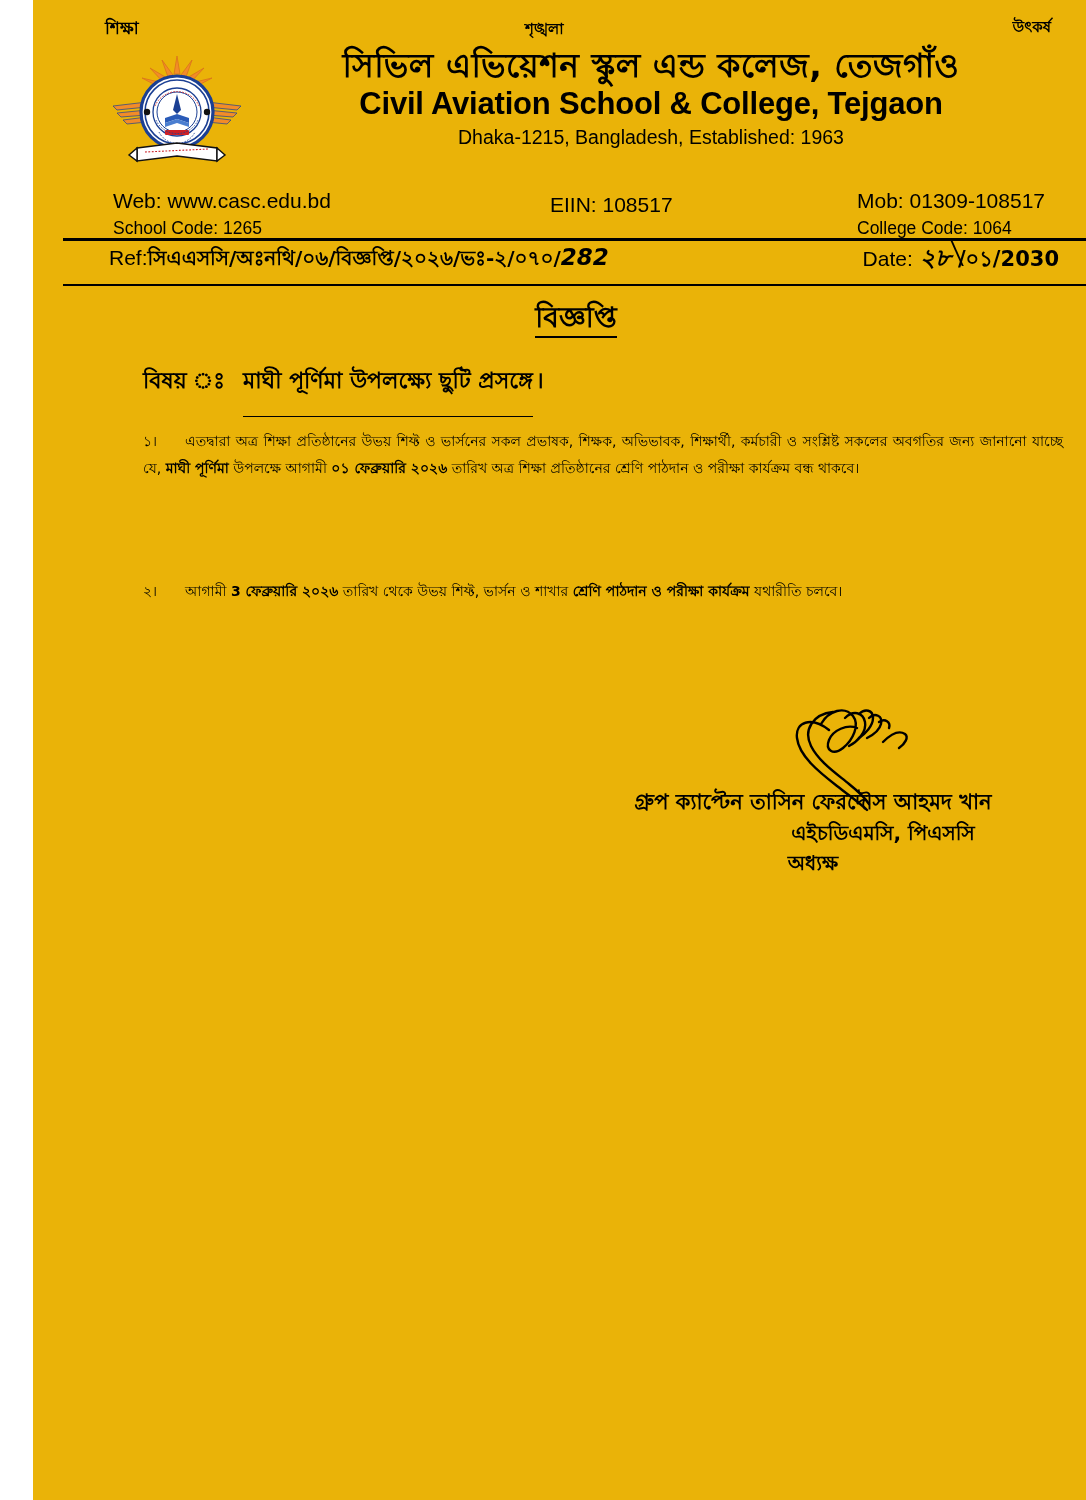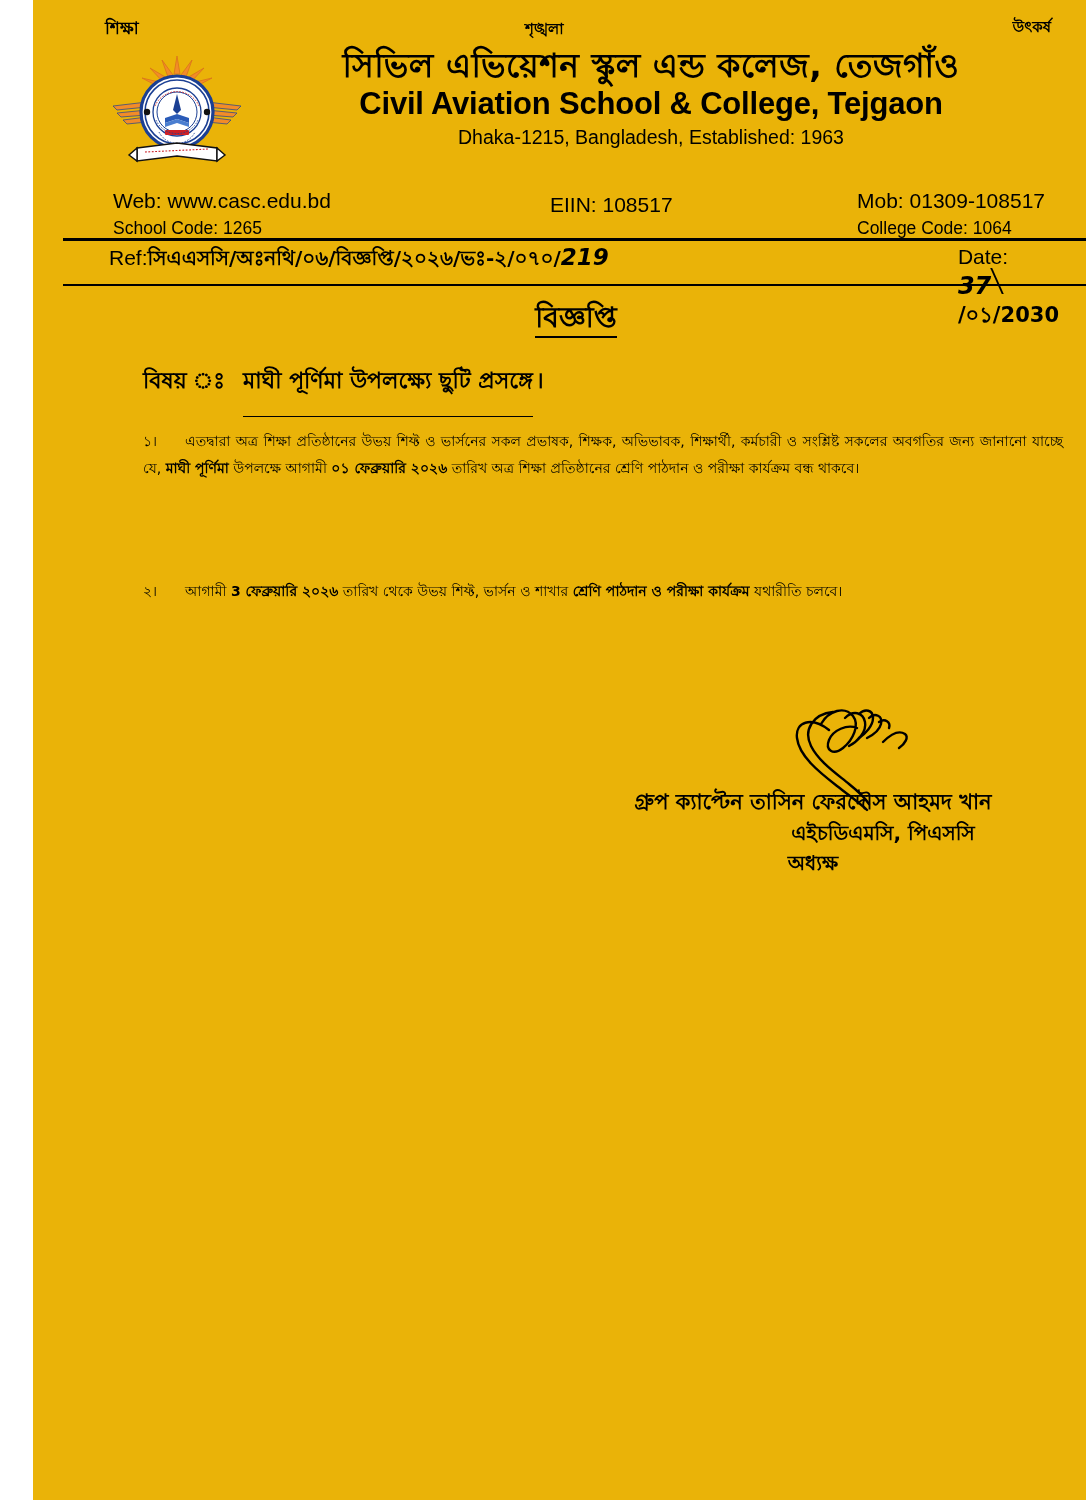--- a/index.html
+++ b/index.html
@@ -155,21 +155,20 @@
     line-height: 1;
   }
   .date-wrap {
     position: absolute;
     right: 30px;
     top: 3px;
     display: flex;
     align-items: baseline;
     gap: 7px;
     white-space: nowrap;
-    flex-direction: column;
   }
   .date-hand {
     font-family: "DejaVu Sans", sans-serif;
     font-size: 24px;
     font-weight: 700;
     font-style: italic;
     line-height: 1;
     position: relative;
   }
   .date-hand .slash-over {
@@ -370,26 +369,26 @@
     </div>
   </div>
 
   <div class="rule rule-top"></div>
   <div class="rule rule-bottom"></div>
 
   <div class="refline">
     <div class="ref-wrap">
       <span class="ref-label">Ref:</span>
       <span>
-        <span class="ref-value">সিএএসসি/অঃনথি/০৬/বিজ্ঞপ্তি/২০২৬/ভঃ-২/০৭০/</span><span class="ref-hand">219</span>
+        <span class="ref-value">সিএএসসি/অঃনথি/০৬/বিজ্ঞপ্তি/২০২৬/ভঃ-২/০৭০/</span><span class="ref-hand">282</span>
       </span>
     </div>
     <div class="date-wrap">
       <span class="date-label">Date:</span>
-      <span class="date-hand"><span>37</span><span class="slash-over"></span></span>
+      <span class="date-hand"><span>২৮</span><span class="slash-over"></span></span>
       <span class="date-rest">/০১/2030</span>
     </div>
   </div>
 
   <div class="doc-title">
     <span>বিজ্ঞপ্তি</span>
   </div>
 
   <div class="subject">
     <span class="s-label">বিষয় ঃ</span>

